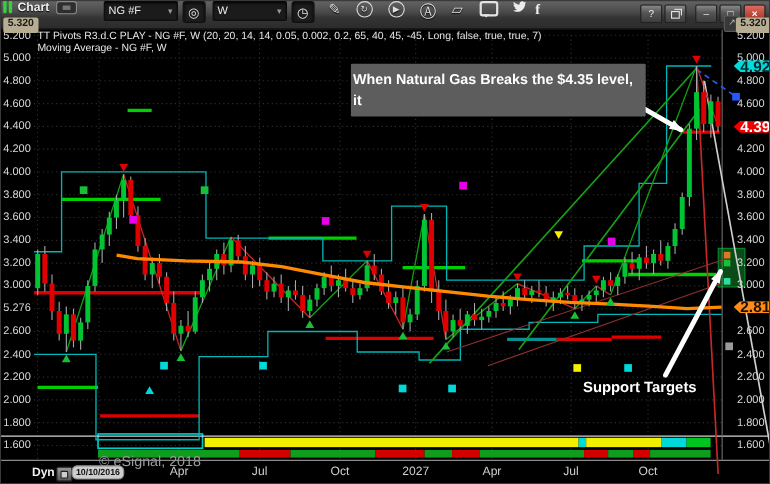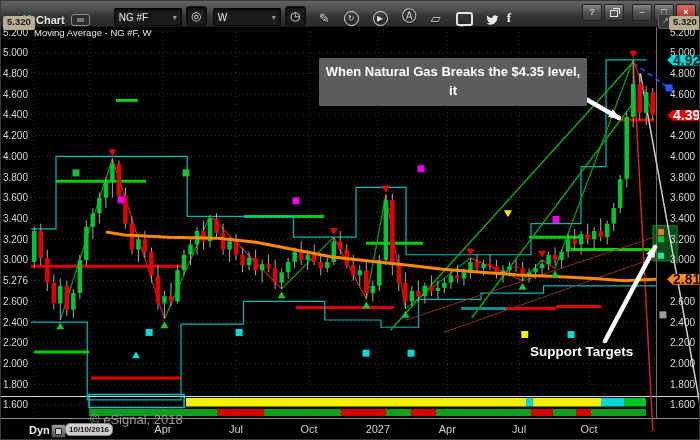--- a/index.html
+++ b/index.html
@@ -3,21 +3,21 @@
 <meta charset="utf-8">
 <style>
   html,body{margin:0;padding:0;background:#111;}
   #app{position:relative;width:700px;height:440px;background:#000;overflow:hidden;
        font-family:"Liberation Sans", sans-serif; -webkit-font-smoothing:antialiased;
        border:1px solid #3a3a3a; box-sizing:border-box;}
   svg{position:absolute;left:0;top:0;pointer-events:none;}
   
   #toolbar{position:absolute;left:0;top:0;width:700px;height:26px;z-index:5;
     background:linear-gradient(#636363,#4a4a4a 40%,#343434 60%,#2b2b2b);
-    border-bottom:1px solid #1a1a1a; display:flex;align-items:flex-end;box-sizing:border-box;padding:0 20px;}
+    border-bottom:1px solid #1a1a1a; display:flex;align-items:flex-start;box-sizing:border-box;padding:0 0;}
   .tb-ind{display:flex;gap:2px;margin:0 5px 0 2px;}
   .tb-ind i{display:block;width:3px;height:11px;background:#35d23c;border-radius:1px;}
   .tb-title{color:#f0f0f0;font-size:11px;font-weight:bold;text-shadow:0 1px 1px #000;margin-right:6px;}
   .tb-badge{width:17px;height:10px;border:1px solid #8a8a8a;border-radius:3px;background:#2e2e2e;
             display:flex;align-items:center;justify-content:center;margin-right:24px;}
   .tb-badge i{width:7px;height:4px;background:#777;}
   .field{display:flex;align-items:center;justify-content:space-between;width:58px;height:16px;
          background:#1b1b1b;border:1px solid #0c0c0c;border-top-color:#000;border-radius:2px;
          color:#eee;font-size:10px;padding:0 4px;margin-right:4px;box-shadow:inset 0 1px 2px #000;}
   .field .car{color:#999;font-size:8px;}
@@ -40,21 +40,21 @@
   .restore-ico:before{content:"";position:absolute;left:2px;top:-3px;width:6px;height:5px;
         border:1px solid #e5e5e5;border-bottom:none;border-left:none;}
   
   #titles{position:absolute;left:33px;top:27px;z-index:3;color:#e6e6e6;font-size:9.5px;line-height:10.5px;white-space:nowrap;}
   .tag{position:absolute;z-index:7;font-size:14px;font-weight:bold;height:11px;line-height:11px;
        padding:0 3px 0 6px;clip-path:polygon(6px 0,100% 0,100% 100%,6px 100%,0 50%);}
   .toptag{position:absolute;z-index:10;font-size:9.5px;font-weight:bold;height:14px;line-height:11px;
        background:#b6ad93;color:#1a1a1a;padding:0 4px;border-radius:2px;text-align:center;}
   .pricelabel{position:absolute;color:#d8d8d8;font-size:10px;line-height:11px;z-index:2;}
   #annotation{position:absolute;left:318px;top:57px;width:264px;z-index:6;background:#5d5d5d;
-       color:#fff;font-size:13px;font-weight:bold;text-align:center;line-height:1.45;
+       color:#fff;font-size:13px;font-weight:bold;line-height:1.45;
        padding:5px 2px;border-radius:1px;}
   #support-label{position:absolute;left:529px;top:343px;z-index:6;color:#fff;font-size:13.5px;font-weight:bold;}
   #watermark{position:absolute;left:89px;top:411px;z-index:4;color:#9a9a9a;font-size:13px;}
   
   .xlabel{position:absolute;top:422px;width:34px;margin-left:-17px;text-align:center;color:#cfcfcf;font-size:11px;z-index:3;}
   #dyn{position:absolute;left:28px;top:423px;color:#f0f0f0;font-size:11px;font-weight:bold;z-index:5;}
   #lockbtn{position:absolute;left:50px;top:423px;width:13px;height:12px;z-index:5;border-radius:2px;
        background:linear-gradient(#9a9a9a,#555);border:1px solid #222;display:flex;align-items:center;justify-content:center;}
   #lockbtn i{width:5px;height:5px;border:1px solid #222;border-radius:1px;background:#ccc;}
   #datebox{position:absolute;left:64px;top:422px;z-index:5;background:#cdcdcd;color:#111;
@@ -430,20 +430,21 @@
     <span class="wbtn">
         <span class="restore-ico"></span>
       </span>
     <span class="wgap"></span>
     <span class="wbtn">–</span>
     <span class="wbtn">□</span>
     <span class="wbtn close">×</span>
   </div>
 
   <div id="titles">
+    <div>TT Pivots R3.d.C PLAY - NG #F, W (20, 20, 14, 14, 0.05, 0.002, 0.2, 65, 40, 45, -45, Long, false, true, true, 7)</div>
     <div>Moving Average - NG #F, W</div>
   </div>
 
   <div class="toptag" style="left:2px;top:15px">5.320</div>
   <div class="toptag" style="left:668px;top:15px">5.320</div>
   <div id="pane-btn">↗</div>
 
   <div id="annotation">
     <div>When Natural Gas Breaks the $4.35 level, it</div>
   </div>

